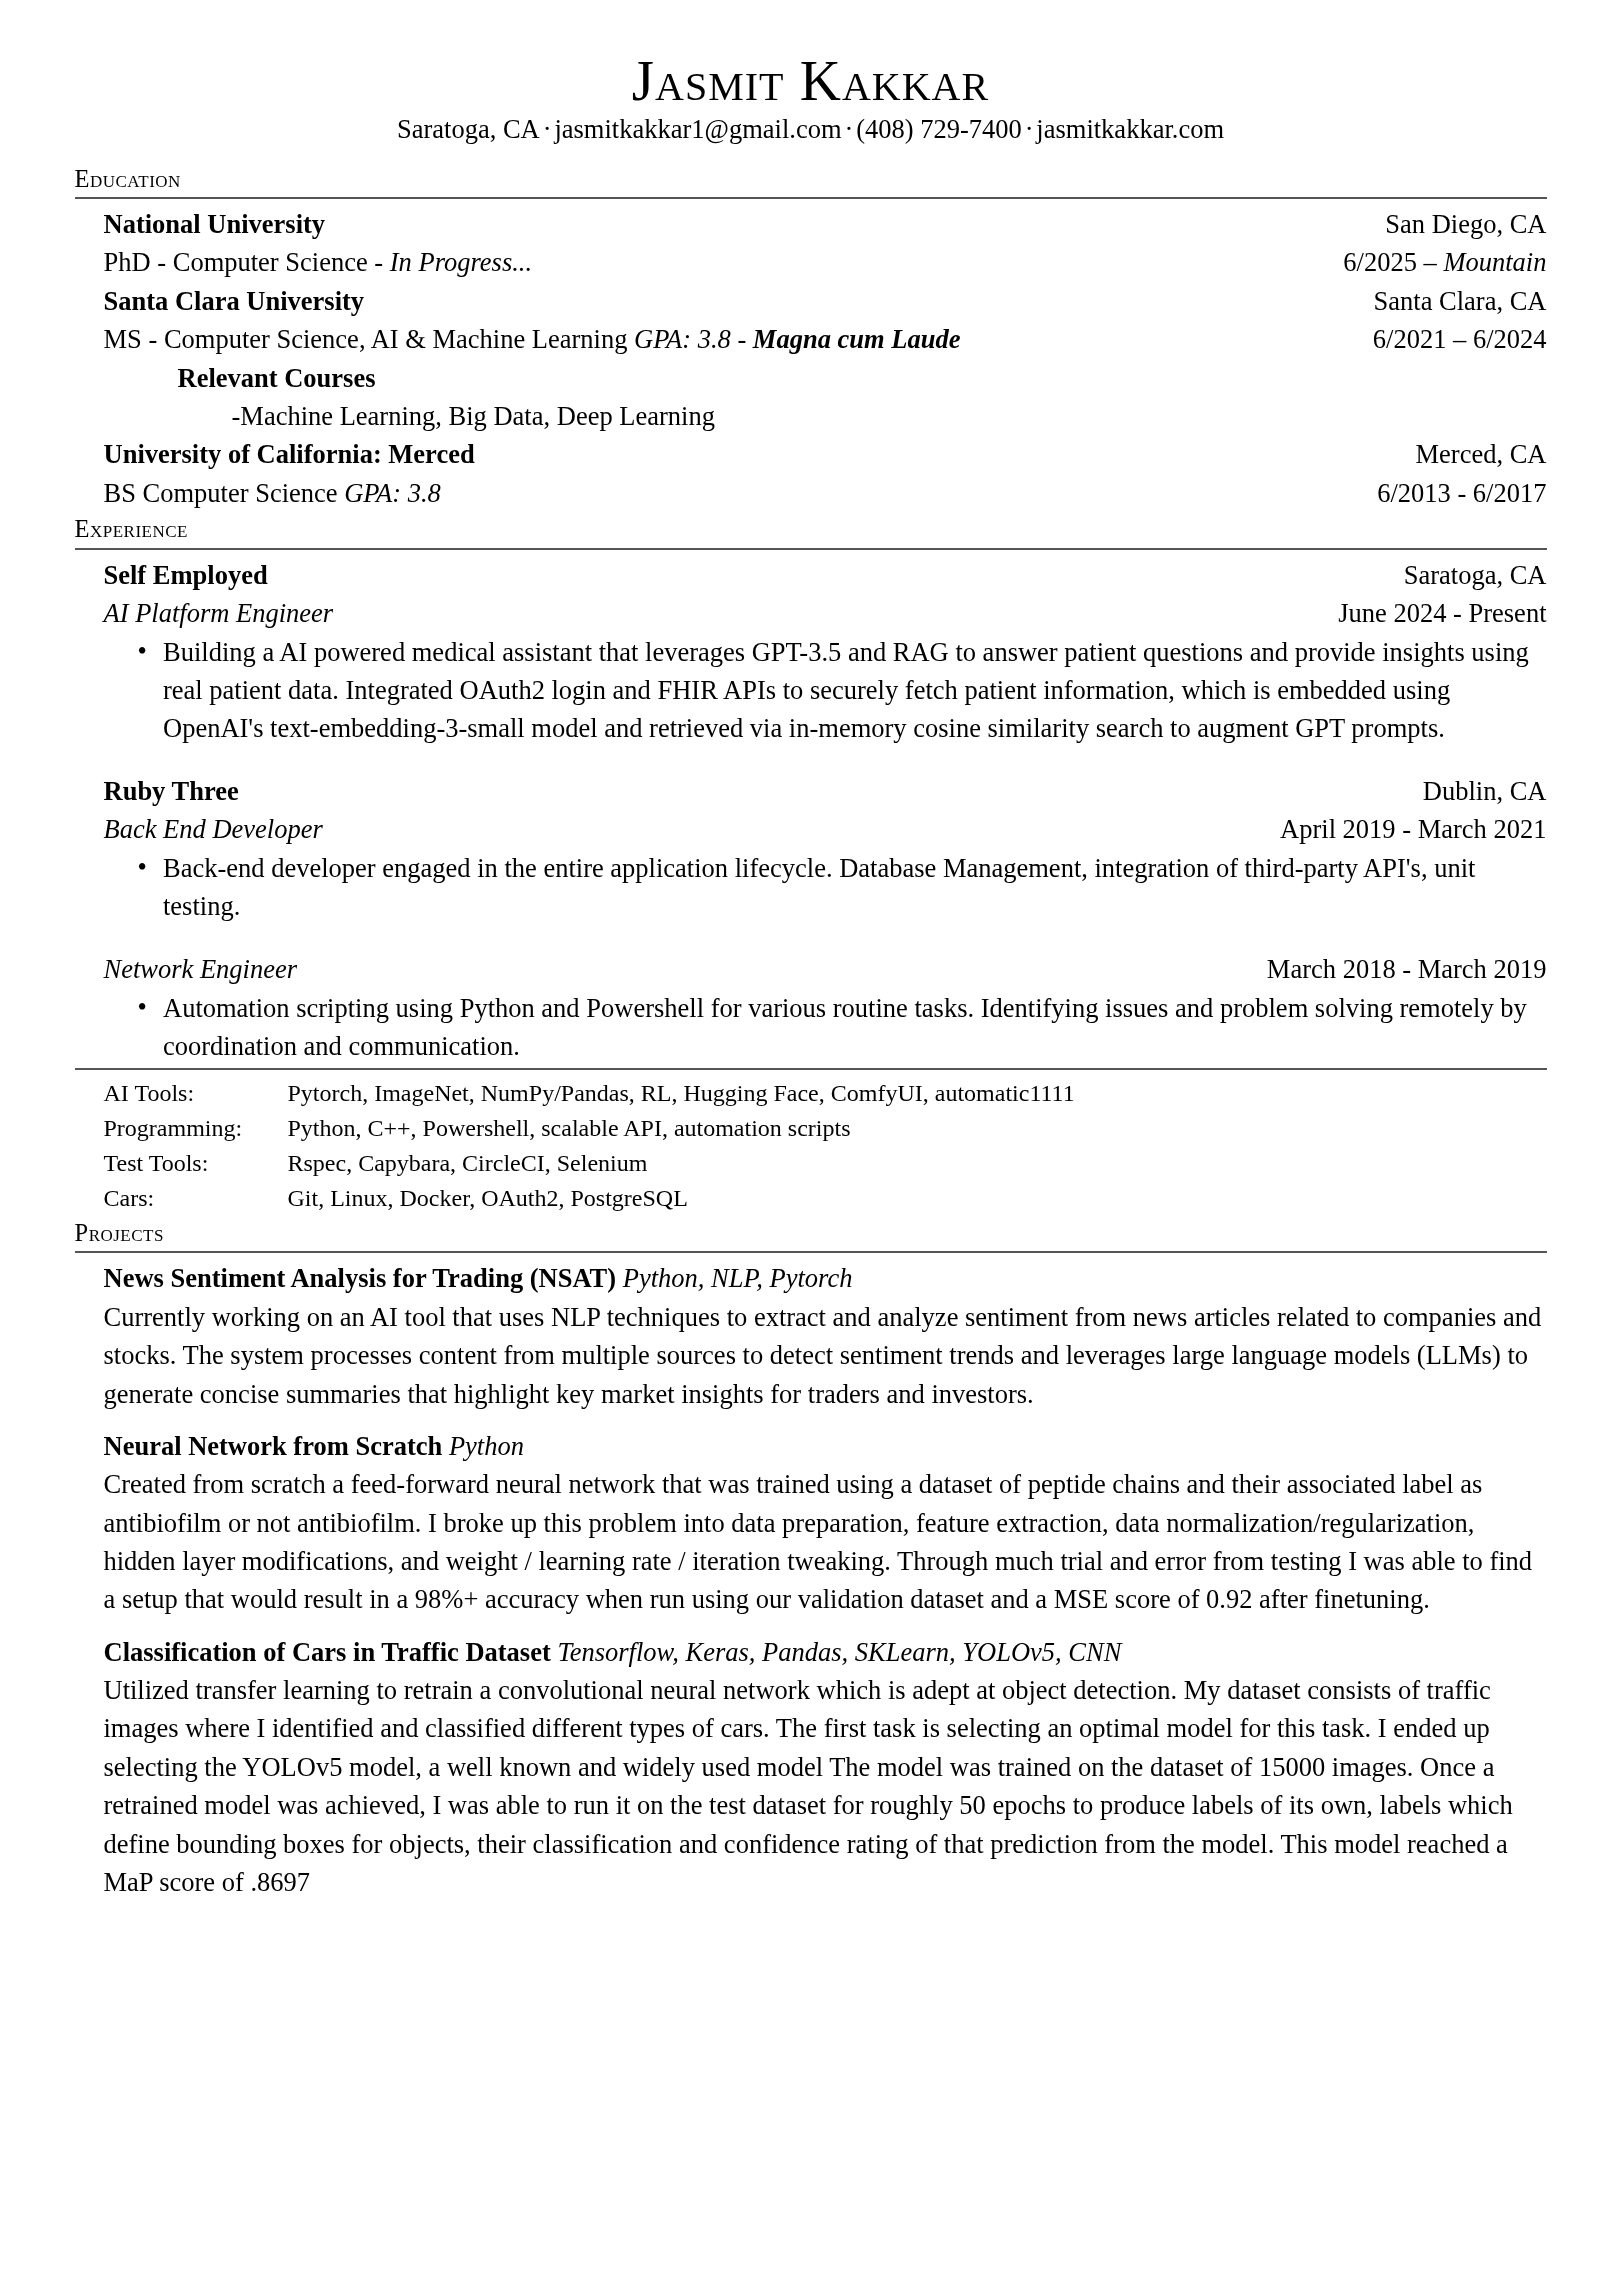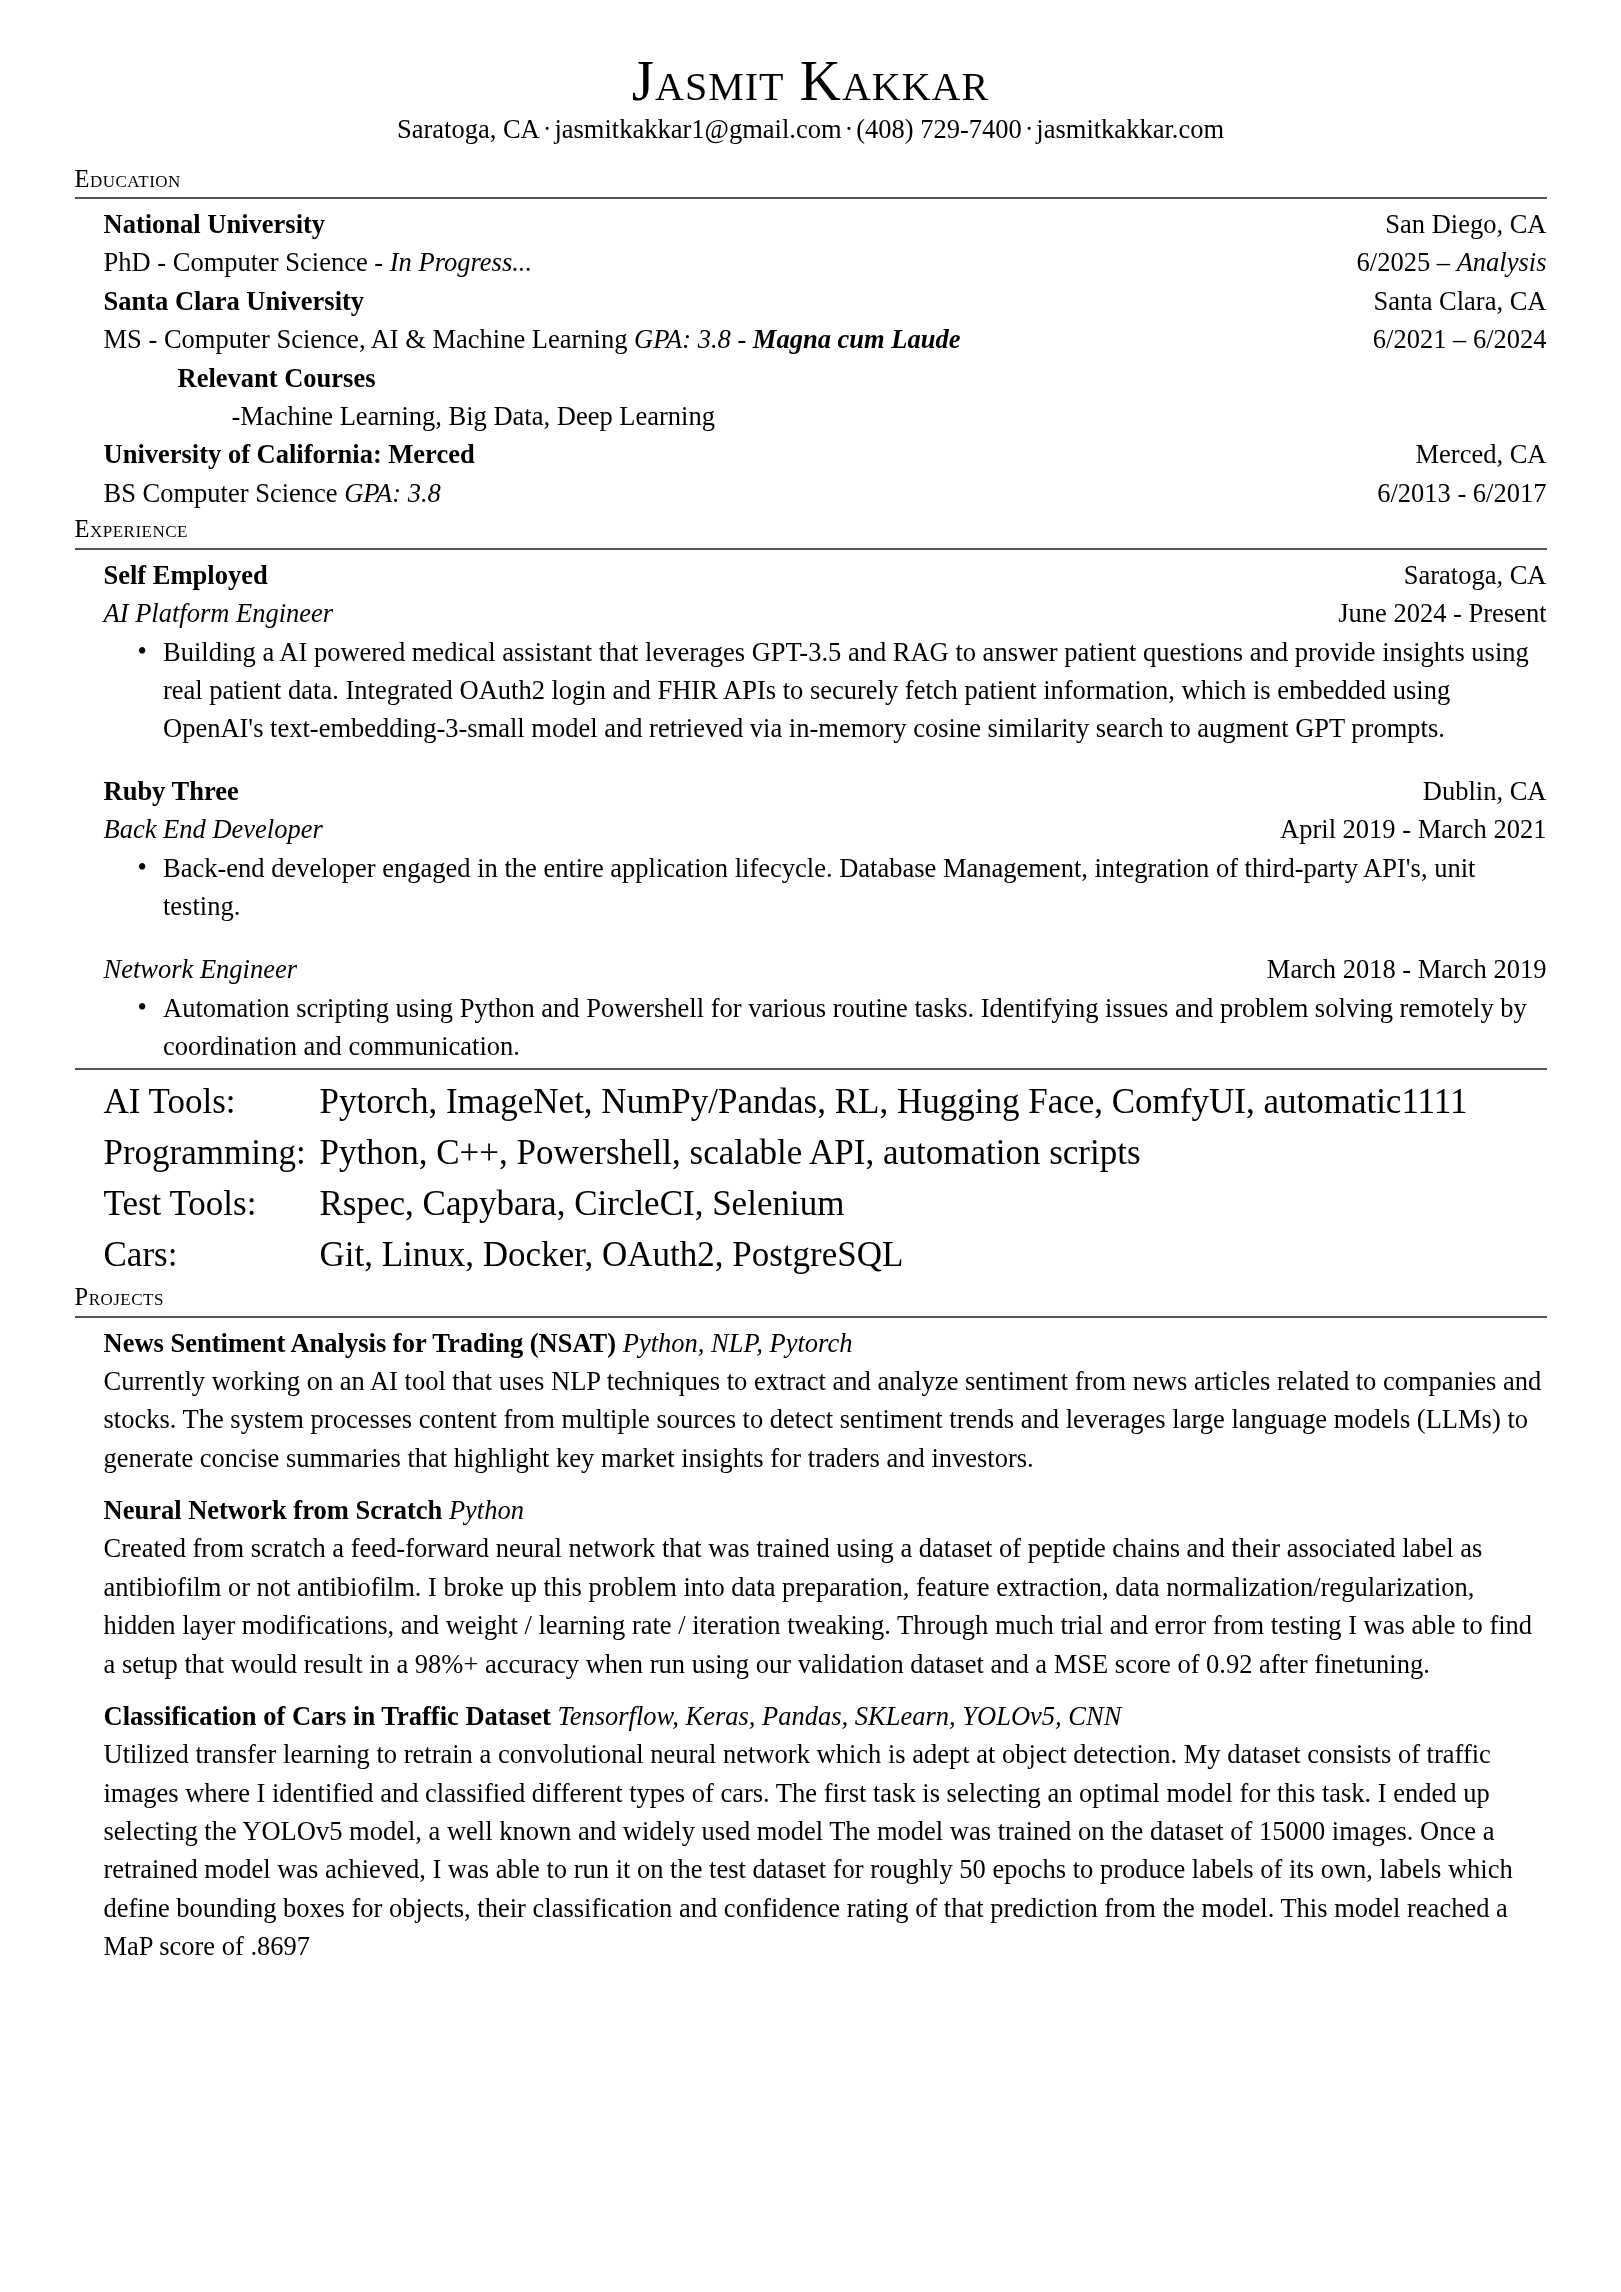--- a/index.html
+++ b/index.html
@@ -111,23 +111,22 @@
     top: -1px;
     font-size: 26.5px;
   }
 
   .entry-gap { height: 21.6px; }
 
   
   .skills { padding-left: 29px; }
   .skill-row {
     display: flex;
-    font-size: 35px;
+    font-size: 24px;
     line-height: 1.46;
-    gap: 32px;
   }
   .skill-label { width: 184px; flex: 0 0 184px; }
   .skill-value { flex: 1 1 auto; }
 
   
   .project { padding-left: 29px; margin-bottom: 13.7px; }
   .project-head {
     font-size: 26.5px;
     line-height: 1.45;
     font-weight: bold;
@@ -159,21 +158,21 @@
       <div class="section-title">Education</div>
       <hr class="rule">
 
       <div class="entry">
         <div class="entry-row">
           <span class="left org">National University</span>
           <span class="right loc">San Diego, CA</span>
         </div>
         <div class="entry-row">
           <span class="left"><span>PhD - Computer Science  - </span><span class="i">In Progress...</span></span>
-          <span class="right dates"><span>6/2025 – </span><span class="i">Analysis</span></span>
+          <span class="right dates"><span>6/2025 – </span><span class="i">Mountain</span></span>
         </div>
       </div>
 
       <div class="entry">
         <div class="entry-row">
           <span class="left org">Santa Clara University</span>
           <span class="right loc">Santa Clara, CA</span>
         </div>
         <div class="entry-row">
           <span class="left"><span>MS - Computer Science, AI &amp; Machine Learning </span><span class="i">GPA: 3.8</span><span> - </span><span class="bi">Magna cum Laude</span></span>

